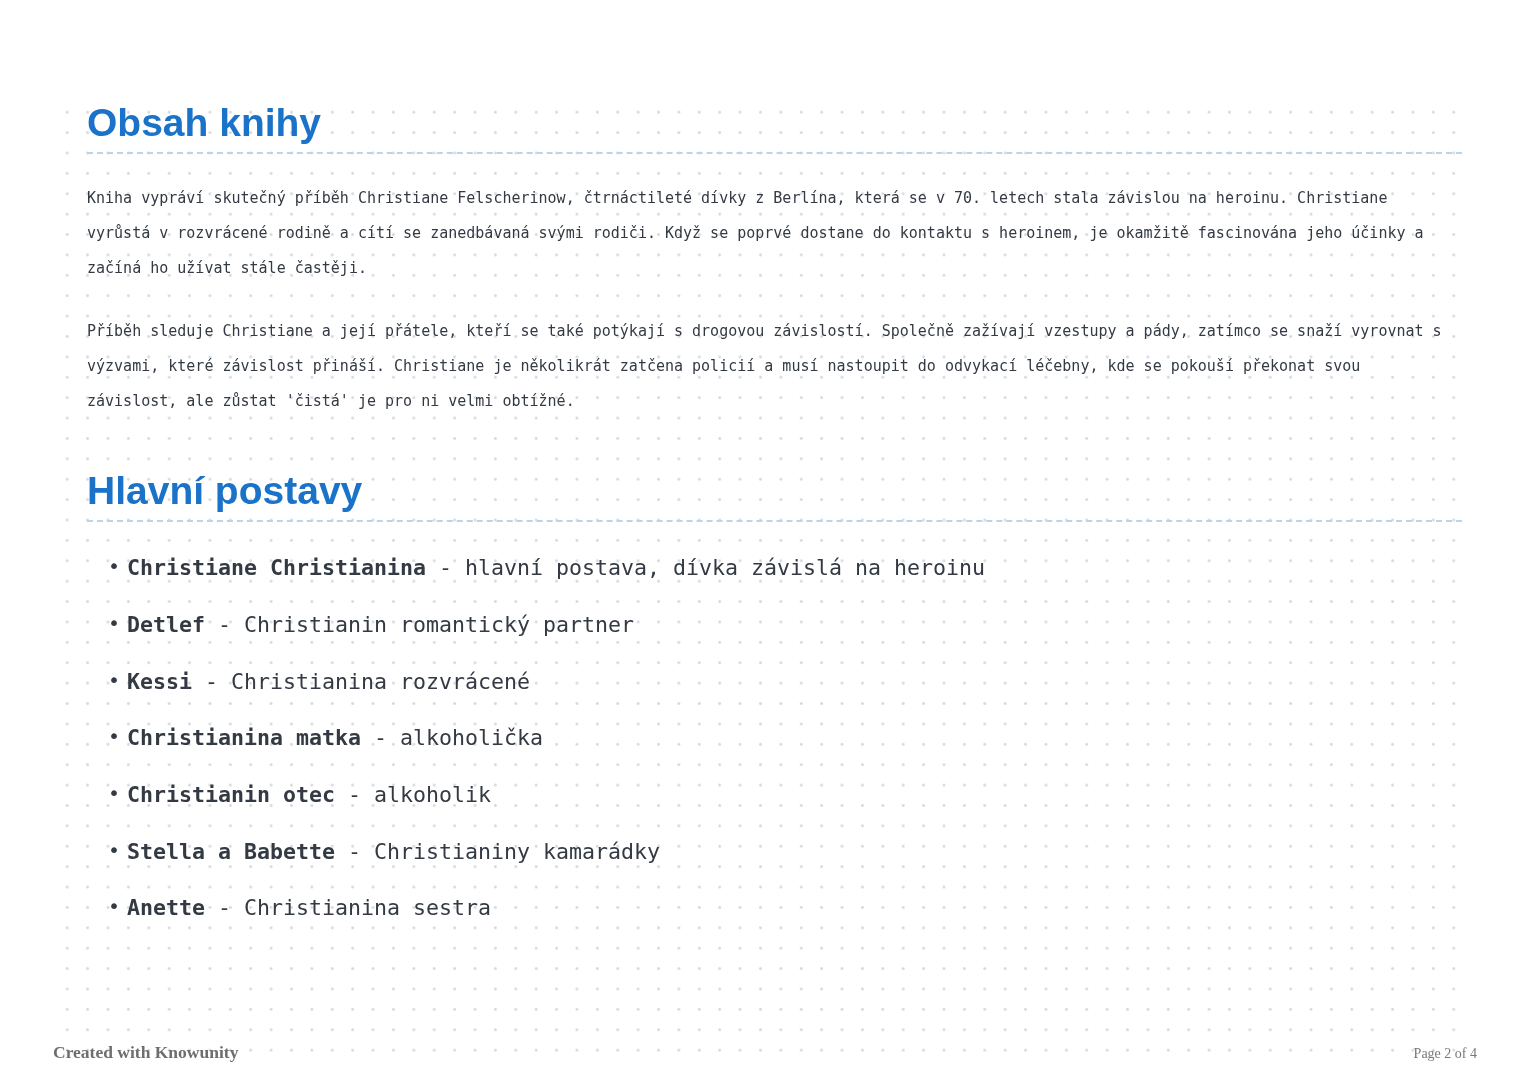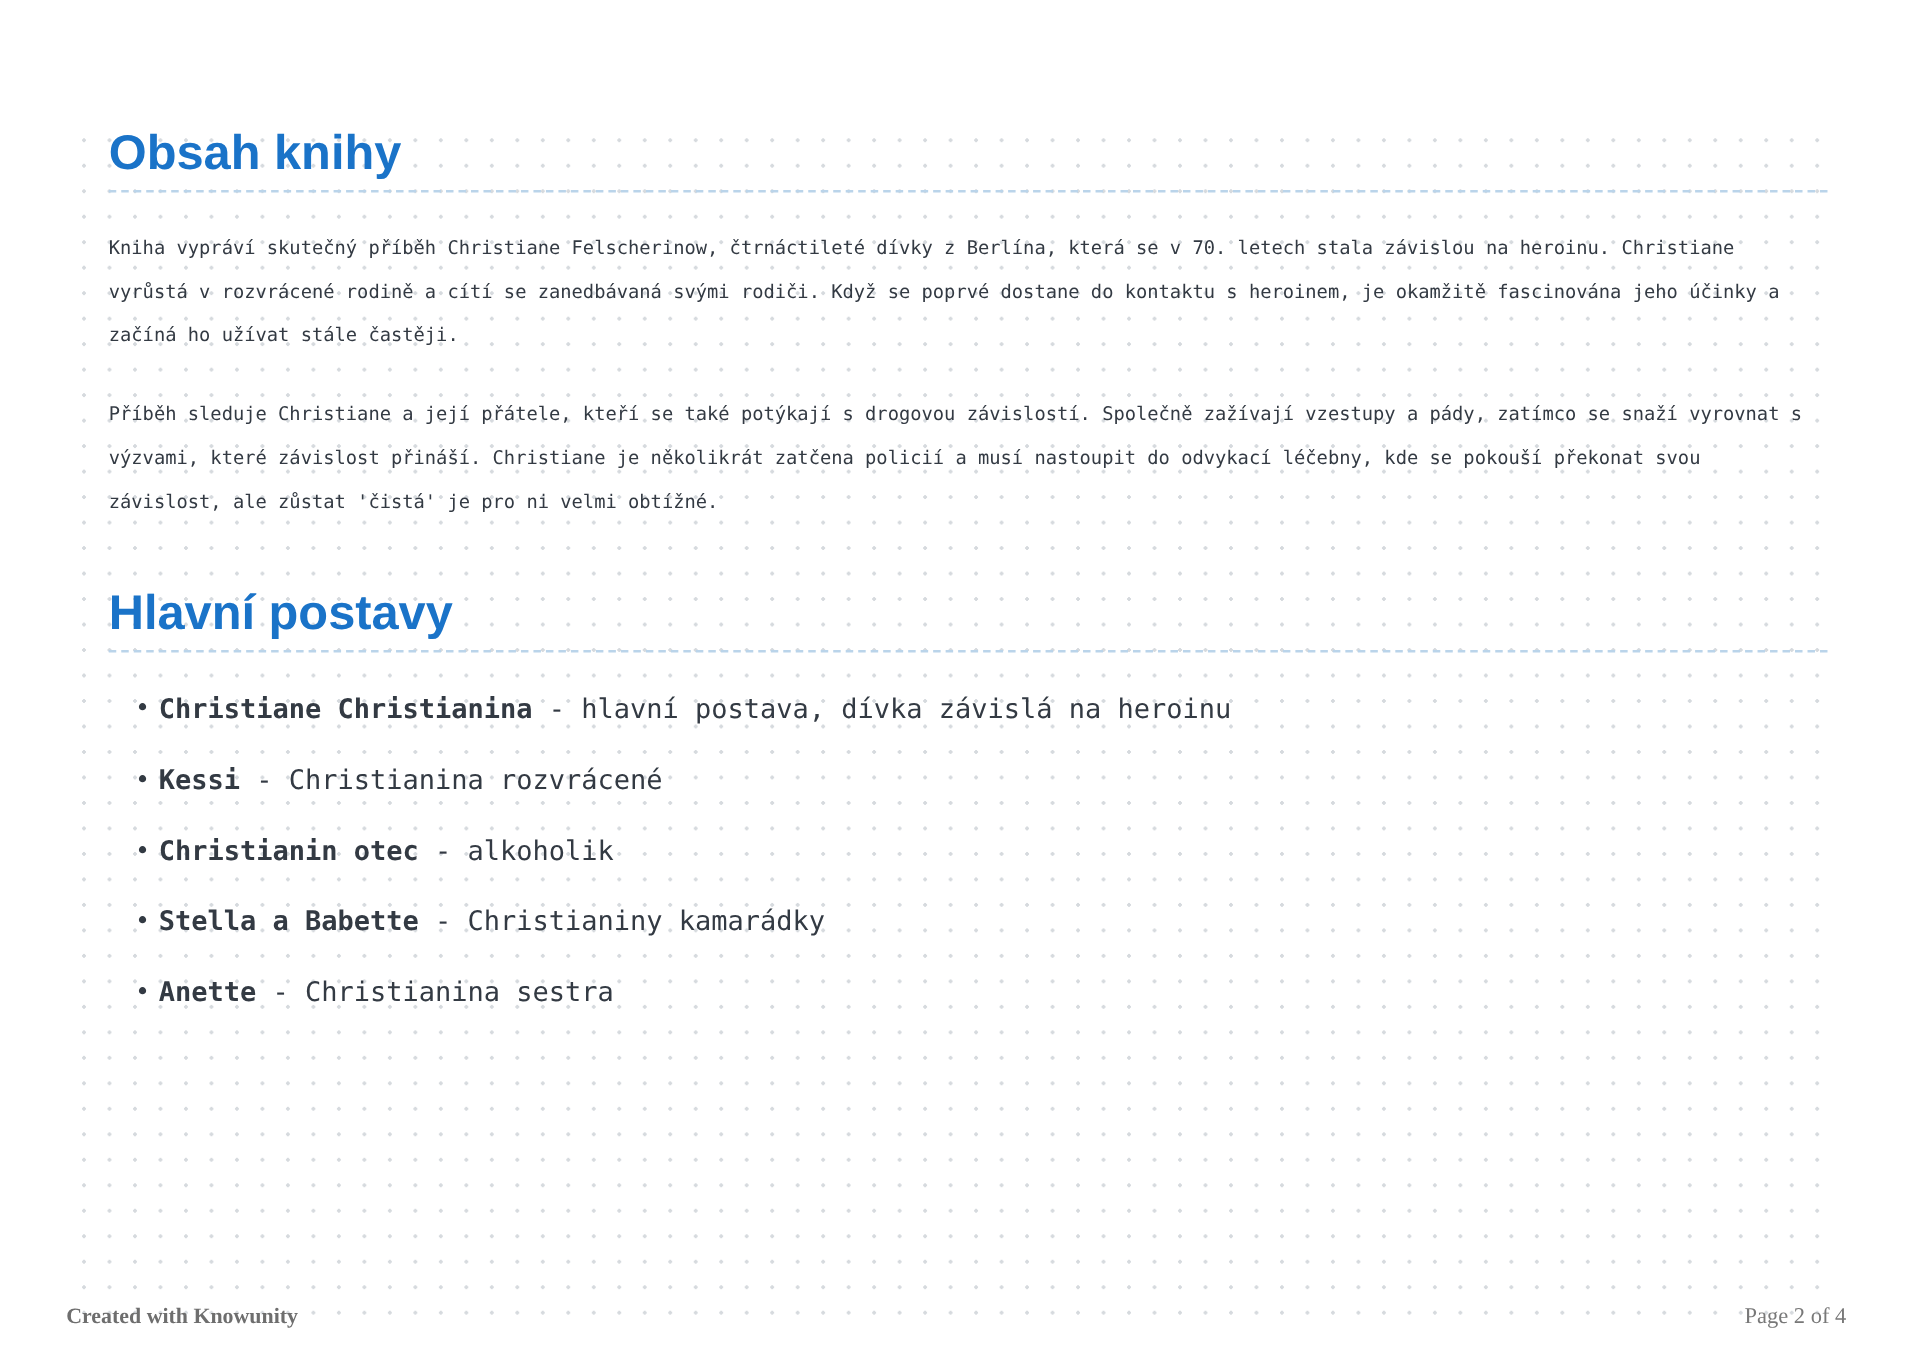--- a/index.html
+++ b/index.html
@@ -79,21 +79,21 @@
     position: absolute;
     left: 53px; top: 1042px;
     width: 1424px;
     display: flex;
     justify-content: space-between;
     align-items: baseline;
     font-family: "Liberation Serif", serif;
     color: var(--footer-text);
   }
   .footer-left { font-weight: 700; font-size: 17.5px; }
-  .footer-right { font-weight: 400; font-size: 18px; color: #787878; text-align: right; }
+  .footer-right { font-weight: 400; font-size: 14px; color: #787878; text-align: right; }
 </style>
 </head>
 <body>
 
 <div class="page">
   <div class="content">
 
     <section>
       <h1 class="heading">Obsah knihy</h1>
       <p class="body-par">Kniha vypráví skutečný příběh Christiane Felscherinow, čtrnáctileté dívky z Berlína, která se v 70. letech stala závislou na heroinu. Christiane vyrůstá v rozvrácené rodině a cítí se zanedbávaná svými rodiči. Když se poprvé dostane do kontaktu s heroinem, je okamžitě fascinována jeho účinky a začíná ho užívat stále častěji.</p>
@@ -103,23 +103,33 @@
     <section>
       <h1 class="heading second">Hlavní postavy</h1>
 
       <ul class="char-list">
         <li class="char-item">
           <span class="char-name">Christiane Christianina</span>
           <span class="char-sep">-</span>
           <span class="char-desc">hlavní postava, dívka závislá na heroinu</span>
         </li>
         <li class="char-item">
+          <span class="char-name">Detlef</span>
+          <span class="char-sep">-</span>
+          <span class="char-desc">Christianin romantický partner</span>
+        </li>
+        <li class="char-item">
           <span class="char-name">Kessi</span>
           <span class="char-sep">-</span>
           <span class="char-desc">Christianina rozvrácené</span>
+        </li>
+        <li class="char-item">
+          <span class="char-name">Christianina matka</span>
+          <span class="char-sep">-</span>
+          <span class="char-desc">alkoholička</span>
         </li>
         <li class="char-item">
           <span class="char-name">Christianin otec</span>
           <span class="char-sep">-</span>
           <span class="char-desc">alkoholik</span>
         </li>
         <li class="char-item">
           <span class="char-name">Stella a Babette</span>
           <span class="char-sep">-</span>
           <span class="char-desc">Christianiny kamarádky</span>

